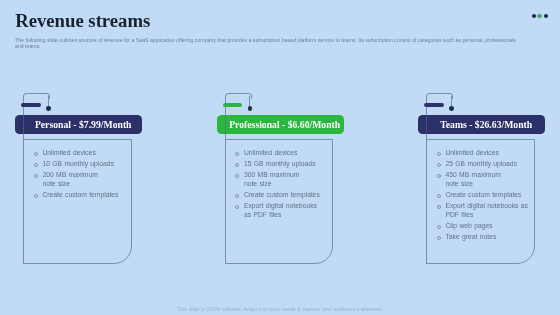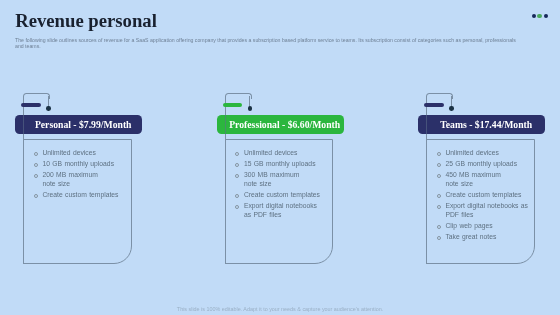--- a/index.html
+++ b/index.html
@@ -50,21 +50,21 @@
       border-radius:50%;border:0.85px solid #83929f;box-sizing:border-box;}
 
   .footer{position:absolute;left:0;top:305.9px;width:560px;text-align:center;
           font-size:5.4px;color:#9ab0c6;}
 </style>
 </head>
 <body>
 
 <div class="slide">
 
-  <div class="title">Revenue personal</div>
+  <div class="title">Revenue streams</div>
   <div class="subtitle">The following slide outlines sources of revenue for a SaaS application offering company that provides a subscription based platform service to teams. Its subscription consist of categories such as personal, professionals and teams.</div>
 
   <div class="dots">
     <span class="dot d1" style="background: rgb(22, 40, 90);"></span>
     <span class="dot d2" style="background: rgb(74, 169, 91);"></span>
     <span class="dot d3" style="background: rgb(22, 40, 90);"></span>
   </div>
 
   <div class="card c1">
     <div class="card-body"></div>
@@ -124,21 +124,21 @@
         <span class="bullet"></span>
         <span class="feature-text">Export digital notebooks<br>as PDF files</span>
       </div>
       </div>
   </div>
   <div class="card c3">
     <div class="card-body"></div>
     <div class="hook-top"></div>
     <div class="hook-right"></div>
     <div class="hook-stem"></div>
-    <div class="card-head" style="background: rgb(43, 48, 105);">Teams - $17.44/Month</div>
+    <div class="card-head" style="background: rgb(43, 48, 105);">Teams - $26.63/Month</div>
     <div class="hook-stem-over"></div>
     <div class="hook-dot"></div>
     <div class="hook-bar" style="background: rgb(43, 48, 105);"></div>
     <div class="feature-list">
         <div class="feature-item">
         <span class="bullet"></span>
         <span class="feature-text">Unlimited devices</span>
       </div>
         <div class="feature-item">
         <span class="bullet"></span>

